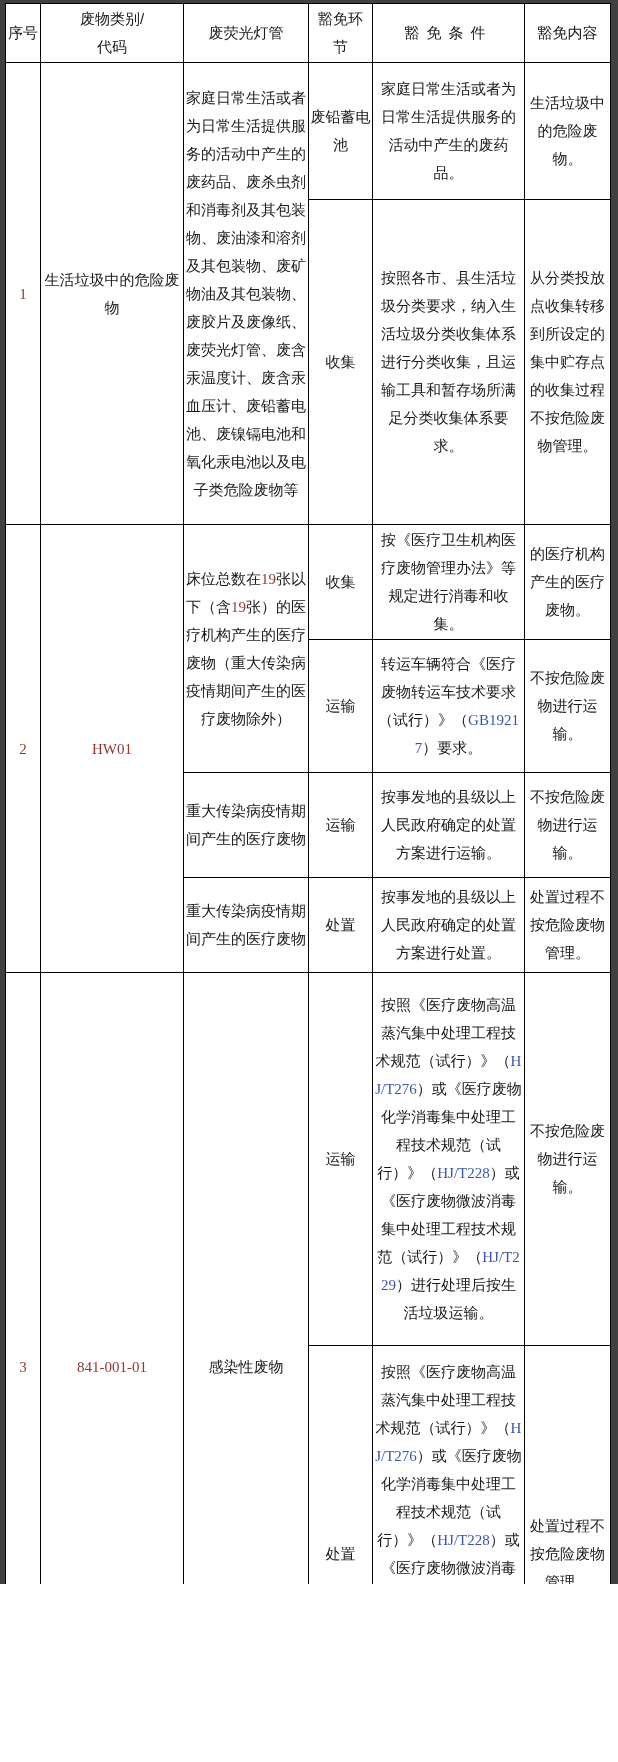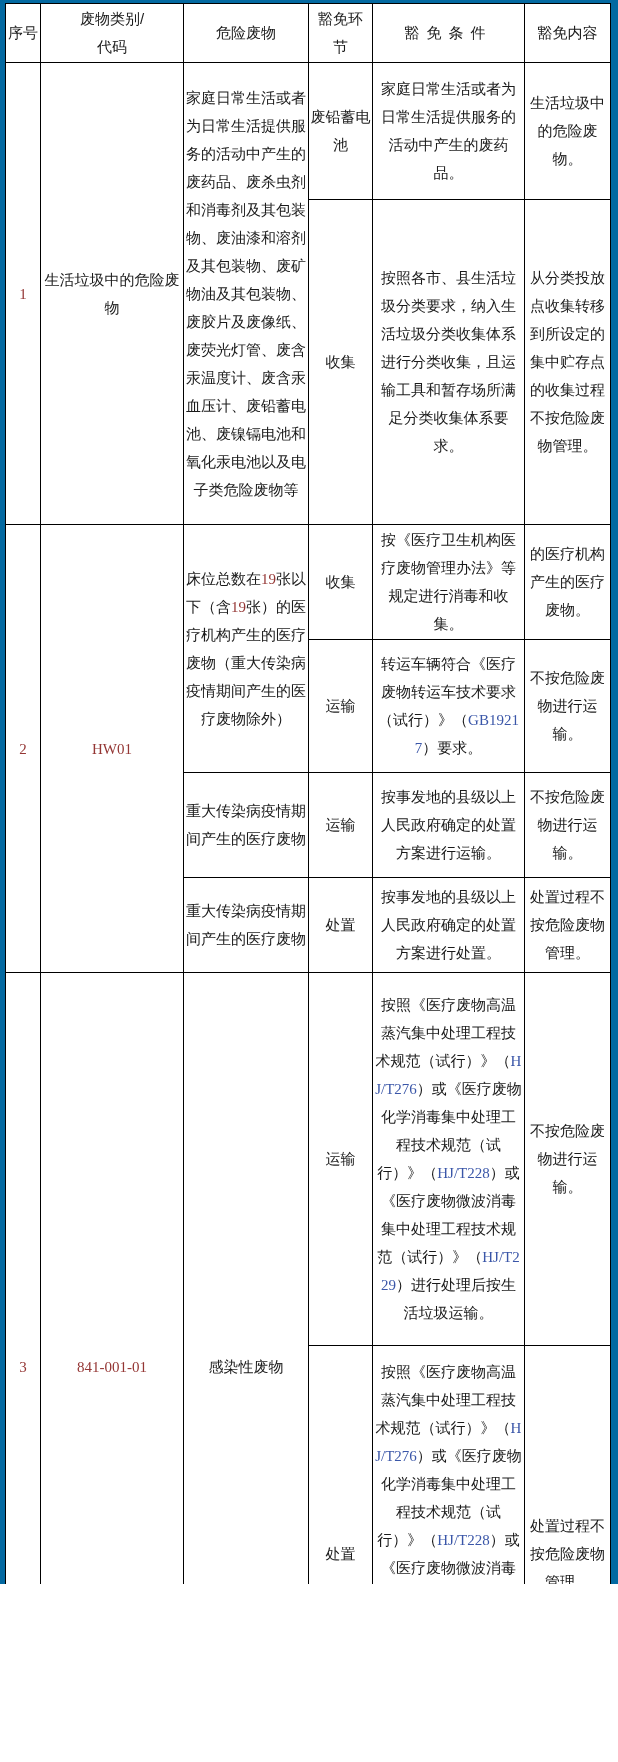--- a/index.html
+++ b/index.html
@@ -1,16 +1,16 @@
 <!DOCTYPE html>
 <html><head>
 <meta charset="utf-8">
 <style>
   html,body{margin:0;padding:0;background:#ffffff;}
-  #page{position:relative;width:618px;height:1584px;background:#0369a1;overflow:hidden;
+  #page{position:relative;width:618px;height:1584px;background:#404040;overflow:hidden;
         font-family:"Liberation Sans",sans-serif;color:#1a1a1a;}
   #tbl-wrap{position:absolute;left:5px;top:3px;}
   table{border-collapse:collapse;table-layout:fixed;width:605px;background:#ffffff;}
   td,th{border:1px solid #000000;vertical-align:middle;text-align:center;
         font-weight:normal;padding:1px 1px;line-height:28px;font-size:15px;
         word-break:break-all;overflow:hidden;}
   th{white-space:pre-line;}
   th.ls{letter-spacing:7px;}
   .red{color:#943634;font-family:"Liberation Serif",serif;}
   .blue{color:#3a56a8;font-family:"Liberation Serif",serif;}
@@ -32,21 +32,21 @@
           <col style="width:125px">
         <col style="width:64px">
           <col style="width:152px">
           <col style="width:86px">
       </colgroup>
       <tbody>
           <tr style="height:57px">
         <th>序号</th>
         <th>废物类别/
 代码</th>
-        <th>危险废物</th>
+        <th>废荧光灯管</th>
         <th>豁免环
 节</th>
         <th class="ls">豁免条件</th>
         <th>豁免内容</th>
       </tr>
 
       <tr style="height:137px">
         <td rowspan="2" class="red">1</td>
         <td rowspan="2">生活垃圾中的危险废物</td>
         <td rowspan="2">家庭日常生活或者为日常生活提供服务的活动中产生的废药品、废杀虫剂和消毒剂及其包装物、废油漆和溶剂及其包装物、废矿物油及其包装物、废胶片及废像纸、废荧光灯管、废含汞温度计、废含汞血压计、废铅蓄电池、废镍镉电池和氧化汞电池以及电子类危险废物等</td>

